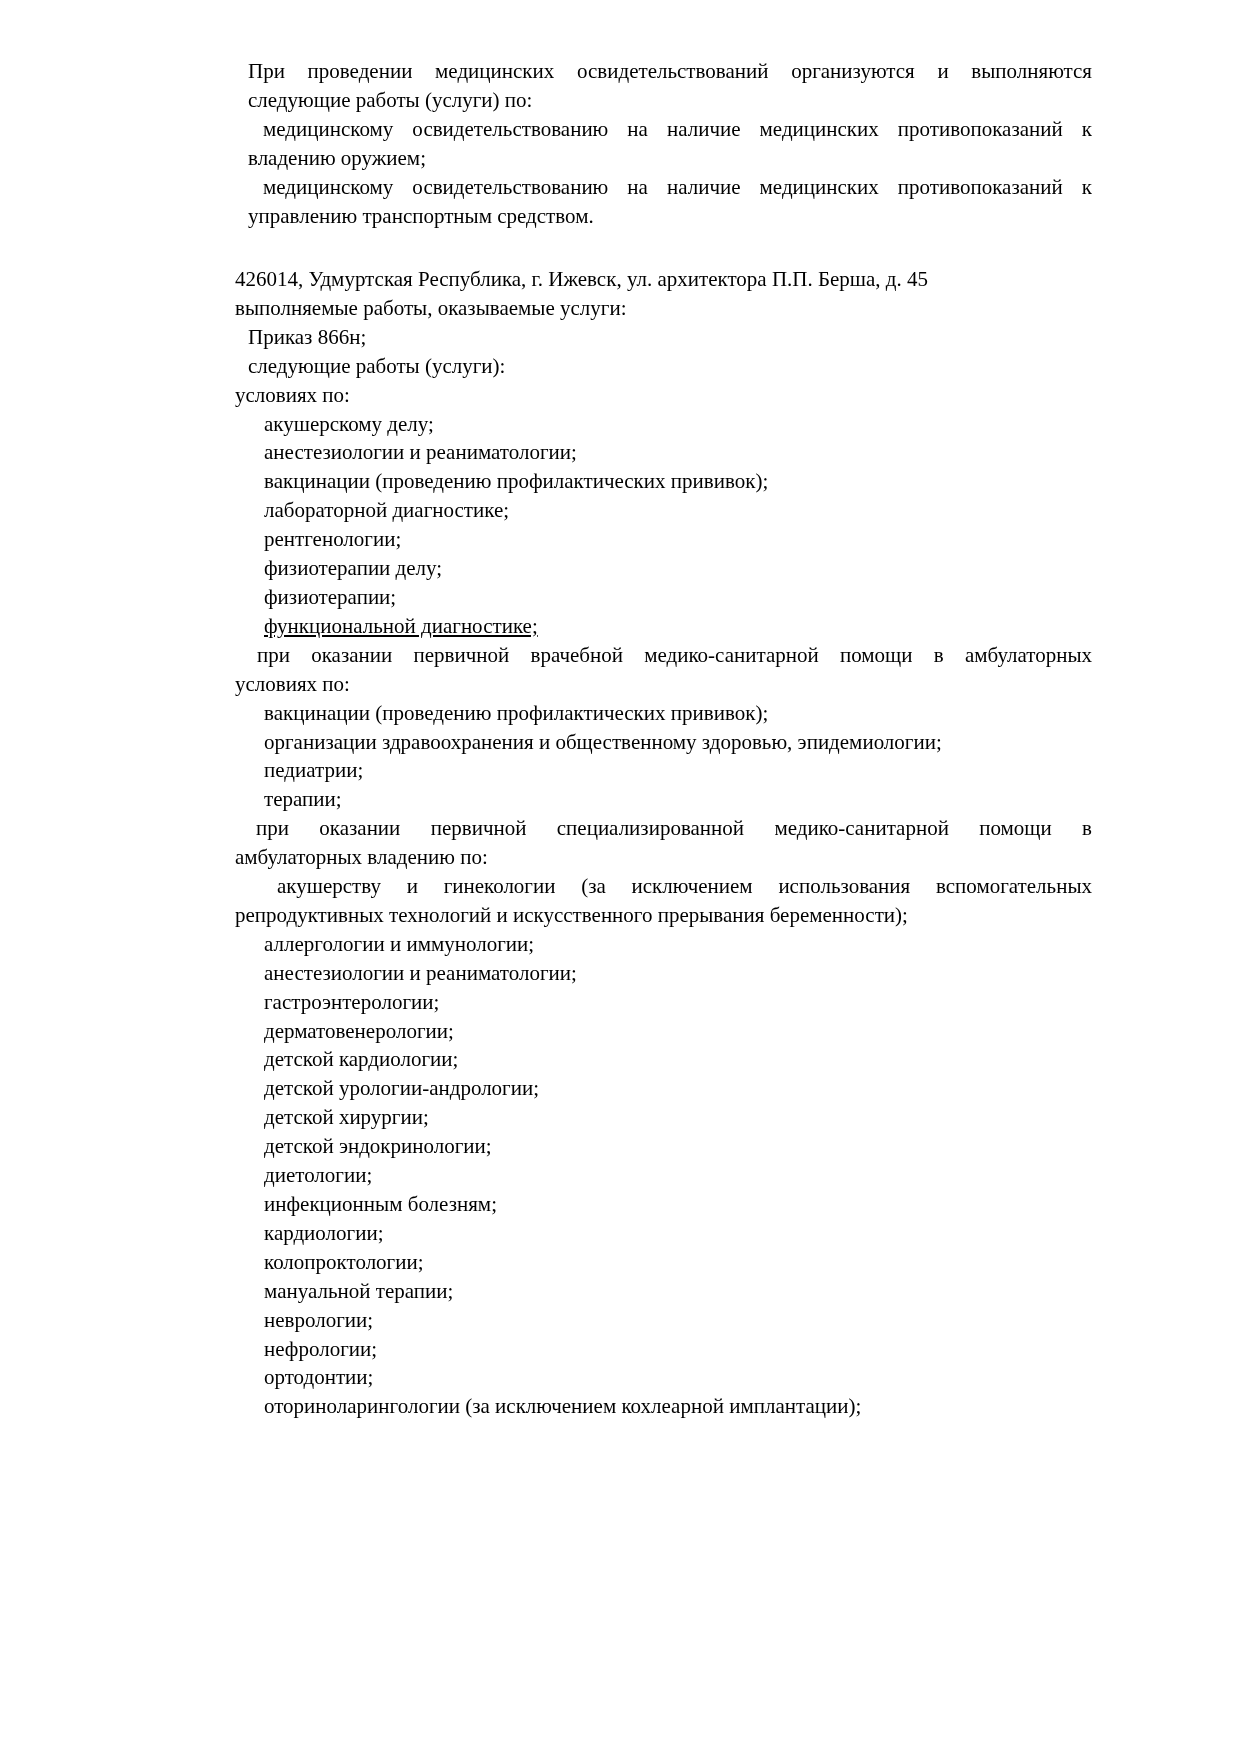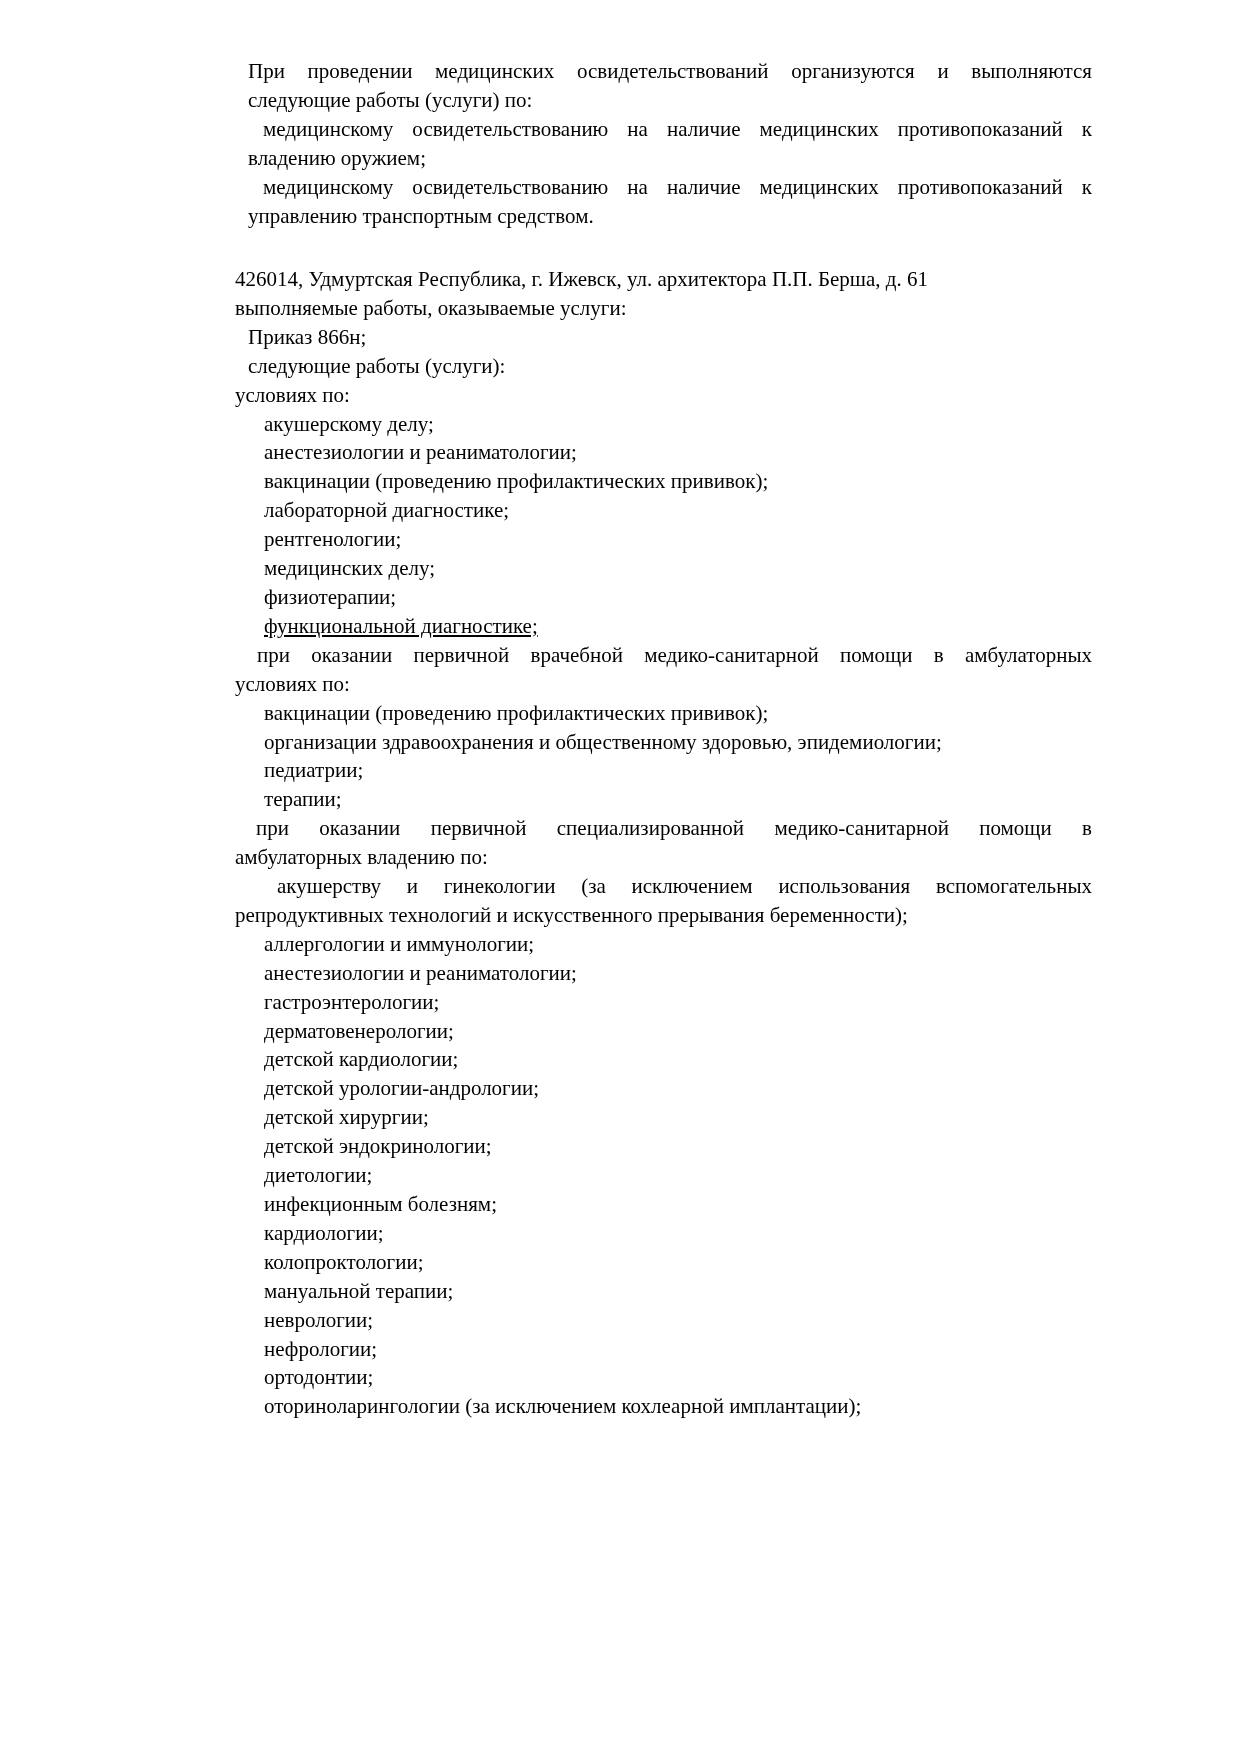--- a/index.html
+++ b/index.html
@@ -43,31 +43,31 @@
 <div class="page">
   <section class="block block-a">
       <div class="line just" style="padding-left: 13px;">При проведении медицинских освидетельствований организуются и выполняются</div>
       <div class="line" style="padding-left: 13px;">следующие работы (услуги) по:</div>
       <div class="line just" style="padding-left: 28px;">медицинскому освидетельствованию на наличие медицинских противопоказаний к</div>
       <div class="line" style="padding-left: 13px;">владению оружием;</div>
       <div class="line just" style="padding-left: 28px;">медицинскому освидетельствованию на наличие медицинских противопоказаний к</div>
       <div class="line" style="padding-left: 13px;">управлению транспортным средством.</div>
     </section>
   <section class="block block-b">
-      <div class="line" style="padding-left: 0px;">426014, Удмуртская Республика, г. Ижевск, ул. архитектора П.П. Берша, д. 61</div>
+      <div class="line" style="padding-left: 0px;">426014, Удмуртская Республика, г. Ижевск, ул. архитектора П.П. Берша, д. 45</div>
       <div class="line" style="padding-left: 0px;">выполняемые работы, оказываемые услуги:</div>
       <div class="line" style="padding-left: 13px;">Приказ 866н;</div>
       <div class="line" style="padding-left: 13px;">следующие работы (услуги):</div>
       <div class="line" style="padding-left: 0px;">условиях по:</div>
       <div class="line" style="padding-left: 29px;">акушерскому делу;</div>
       <div class="line" style="padding-left: 29px;">анестезиологии и реаниматологии;</div>
       <div class="line" style="padding-left: 29px;">вакцинации (проведению профилактических прививок);</div>
       <div class="line" style="padding-left: 29px;">лабораторной диагностике;</div>
       <div class="line" style="padding-left: 29px;">рентгенологии;</div>
-      <div class="line" style="padding-left: 29px;">медицинских делу;</div>
+      <div class="line" style="padding-left: 29px;">физиотерапии делу;</div>
       <div class="line" style="padding-left: 29px;">физиотерапии;</div>
       <div class="line" style="padding-left: 29px; text-decoration: underline;">функциональной диагностике;</div>
       <div class="line just" style="padding-left: 22px;">при оказании первичной врачебной медико-санитарной помощи в амбулаторных</div>
       <div class="line" style="padding-left: 0px;">условиях по:</div>
       <div class="line" style="padding-left: 29px;">вакцинации (проведению профилактических прививок);</div>
       <div class="line" style="padding-left: 29px;">организации здравоохранения и общественному здоровью, эпидемиологии;</div>
       <div class="line" style="padding-left: 29px;">педиатрии;</div>
       <div class="line" style="padding-left: 29px;">терапии;</div>
       <div class="line just" style="padding-left: 21px;">при оказании первичной специализированной медико-санитарной помощи в</div>
       <div class="line" style="padding-left: 0px;">амбулаторных владению по:</div>

